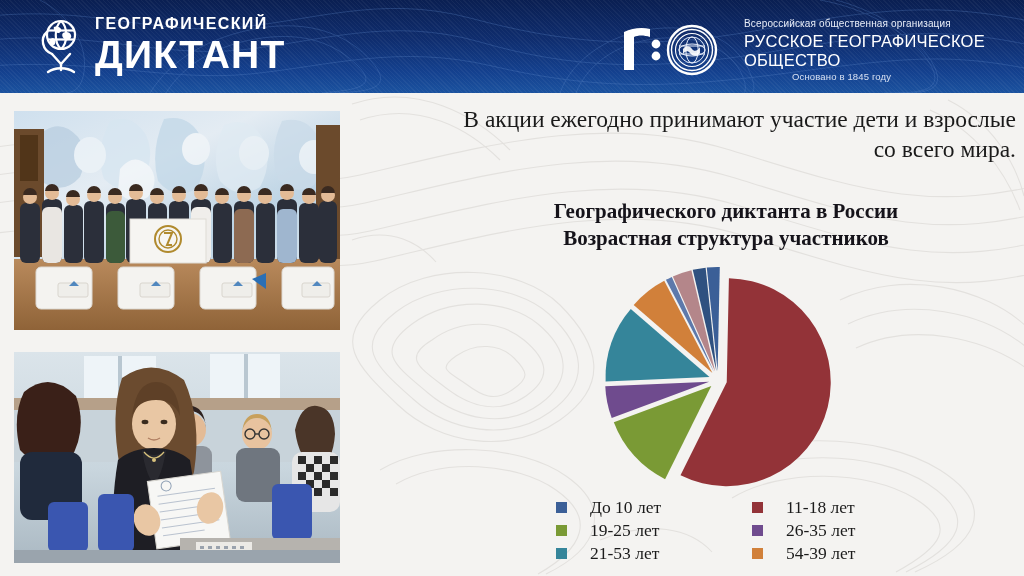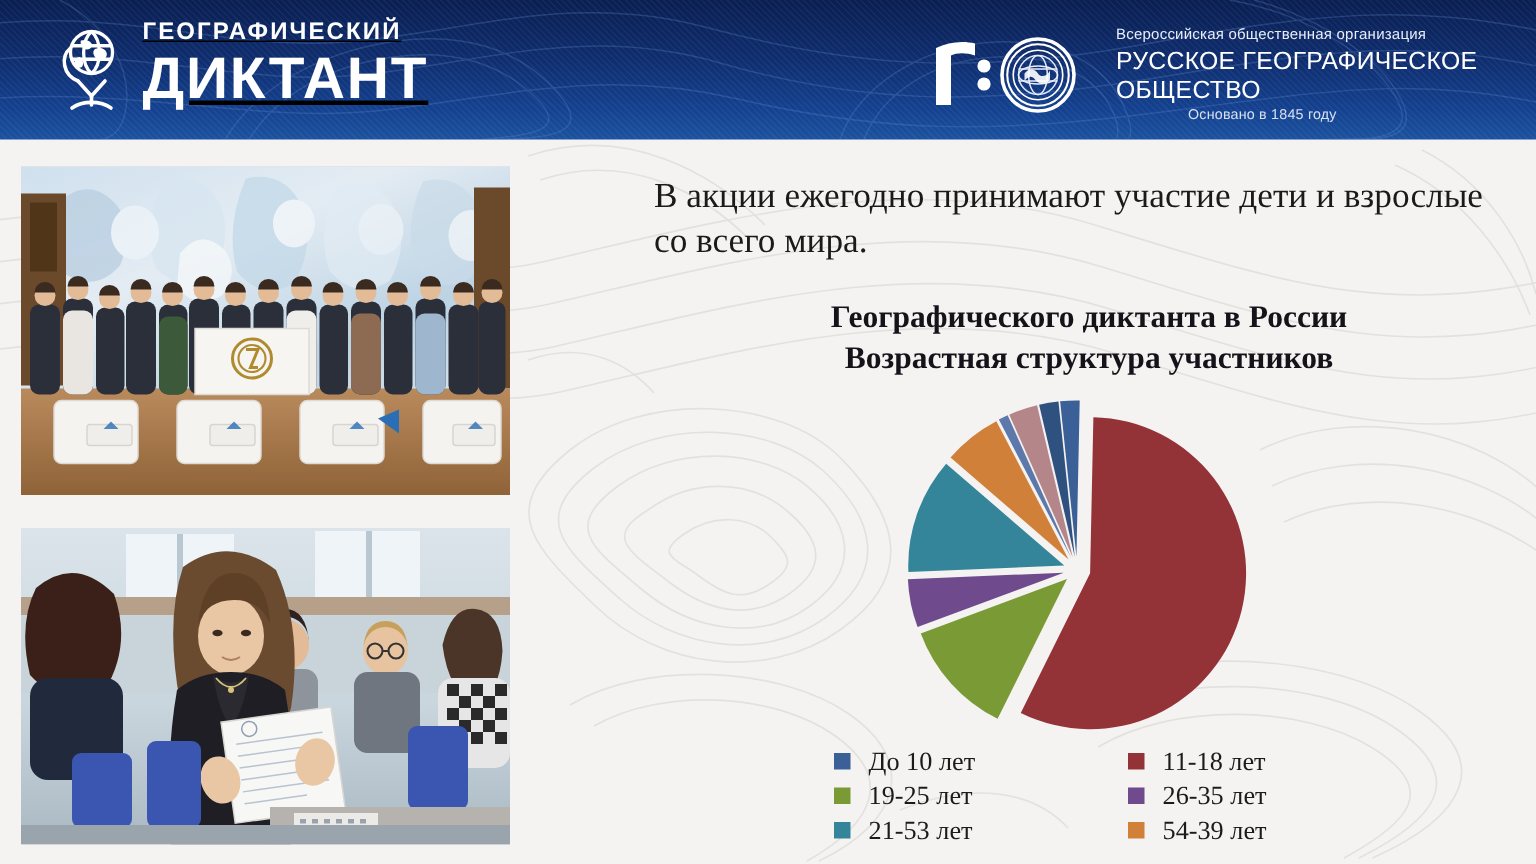--- a/index.html
+++ b/index.html
@@ -52,23 +52,23 @@
     background-image: repeating-linear-gradient(
         45deg, rgba(255,255,255,.045) 0px, rgba(255,255,255,.045) 1px,
         rgba(0,0,0,0) 1px, rgba(0,0,0,0) 3px);
   }
 
   
   .brand-left {
     position: absolute;
     left: 36px; top: 14px;
     display: flex;
+    align-items: center;
     gap: 11px;
     z-index: 3;
-    text-decoration: underline;
   }
   .globe-icon { width: 48px; height: 62px; display:block; }
   .brand-text {
     font-family: "Liberation Sans", "DejaVu Sans", sans-serif;
     color: #ffffff;
     line-height: 1.0;
     letter-spacing: .5px;
   }
   .brand-line1 {
     font-size: 16px;
@@ -109,23 +109,23 @@
     background: #cfd6dd;
     box-shadow: 0 0 0 0 rgba(0,0,0,0);
   }
   .photo-top { left: 14px; top: 111px; width: 326px; height: 219px; }
   .photo-bottom { left: 14px; top: 352px; width: 326px; height: 211px; }
   .photo svg { display: block; width: 100%; height: 100%; }
 
   
   .lede {
     position: absolute;
-    left: 436px; top: 116px;
+    left: 436px; top: 104px;
     width: 580px;
-    text-align: left;
+    text-align: right;
     font-size: 23.5px;
     line-height: 1.28;
     color: #1a1a1a;
     z-index: 3;
     font-family: "Liberation Serif", "DejaVu Serif", serif;
   }
   .chart-title {
     position: absolute;
     left: 452px; top: 198px;
     width: 548px;
@@ -154,21 +154,21 @@
     width: 380px;
     display: grid;
     grid-template-columns: 196px 184px;
     grid-auto-rows: 23px;
     align-items: center;
     z-index: 3;
   }
   .legend-item {
     display: flex;
     align-items: center;
-    gap: 12px;
+    gap: 23px;
     font-family: "Liberation Serif", "DejaVu Serif", serif;
     font-size: 17.5px;
     color: #1b1b1b;
     line-height: 1;
     white-space: nowrap;
   }
   .legend-swatch {
     width: 11px; height: 11px;
     flex: none;
     display: inline-block;

